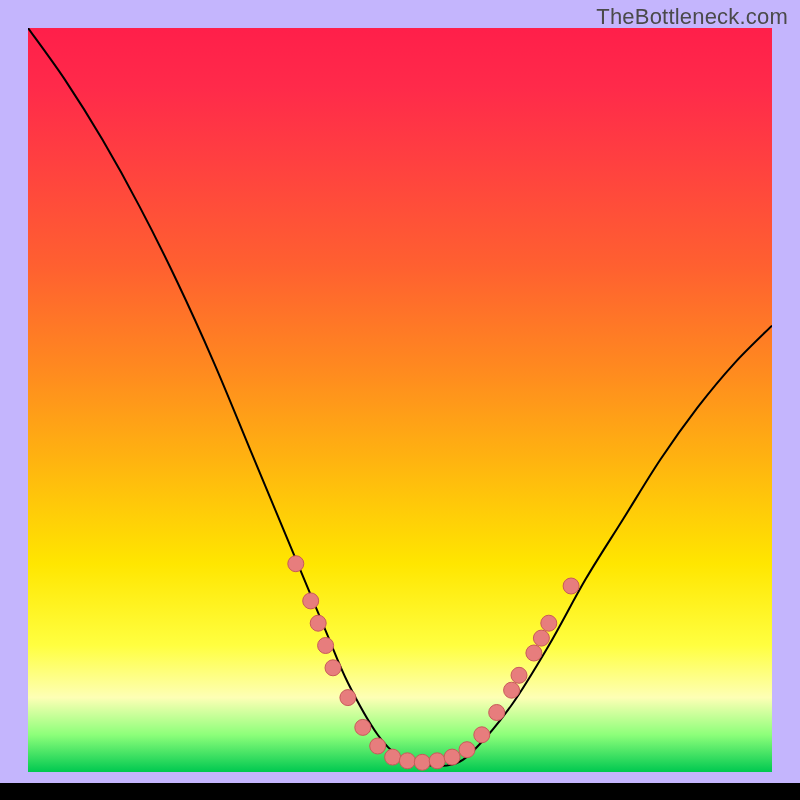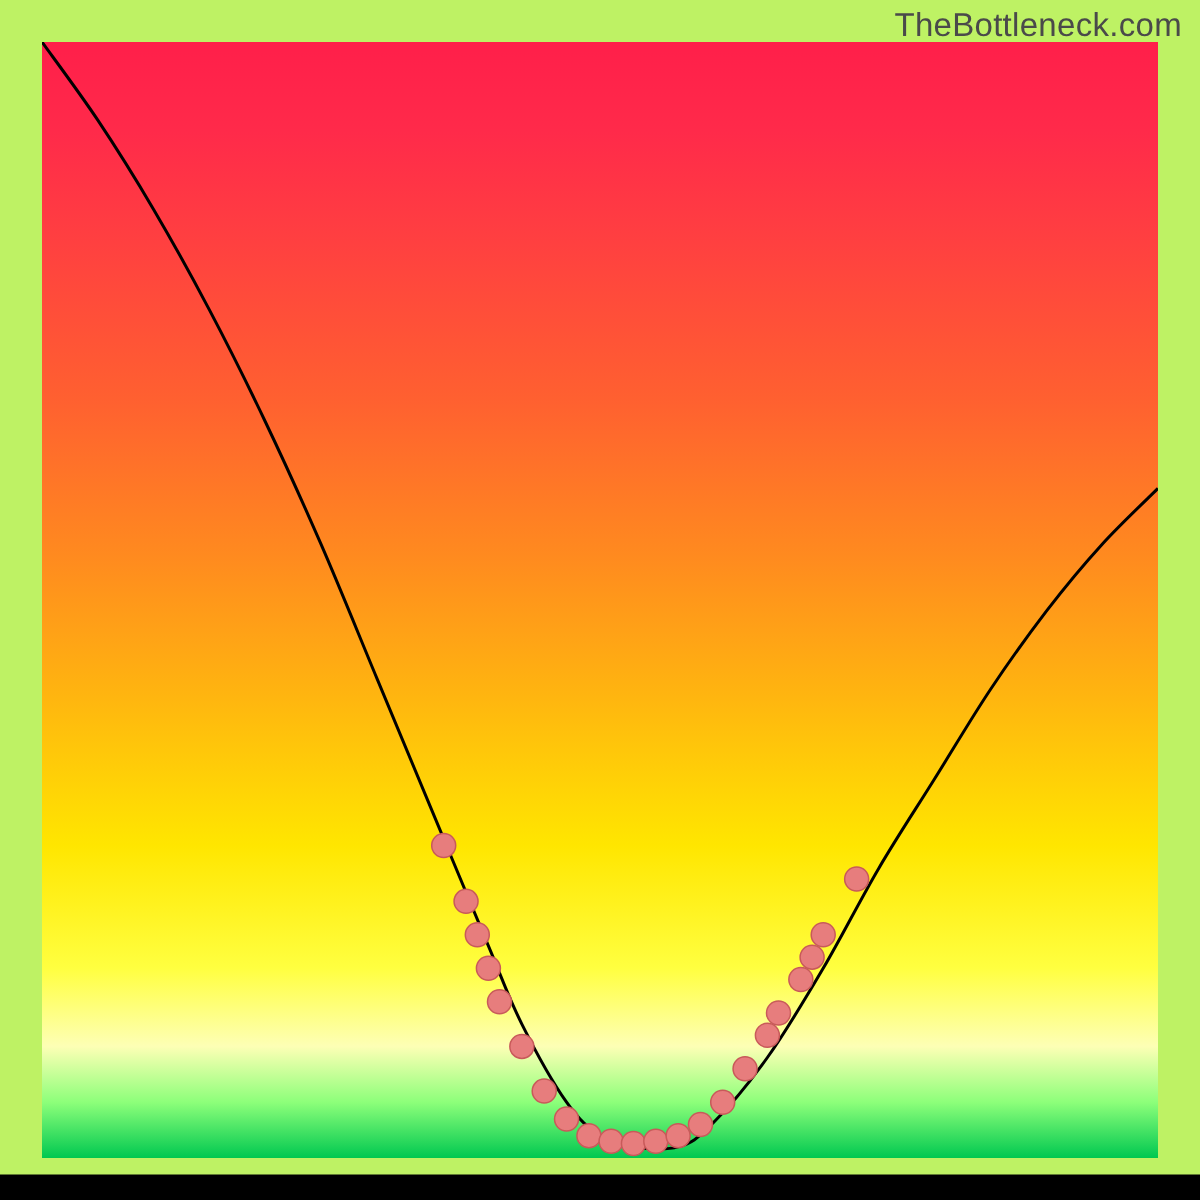--- a/index.html
+++ b/index.html
@@ -10,21 +10,21 @@
     overflow: hidden;
     background: #000;
     font-family: Arial, Helvetica, sans-serif;
   }
   .frame {
     position: absolute;
     left: 0;
     top: 0;
     width: 800px;
     height: 783px;
-    background: #bef264;
+    background: #c4b5fd;
   }
   .plot {
     position: absolute;
     left: 28px;
     top: 28px;
     width: 744px;
     height: 744px;
     
     background: linear-gradient(to bottom,
       #ff1f4a 0%,

